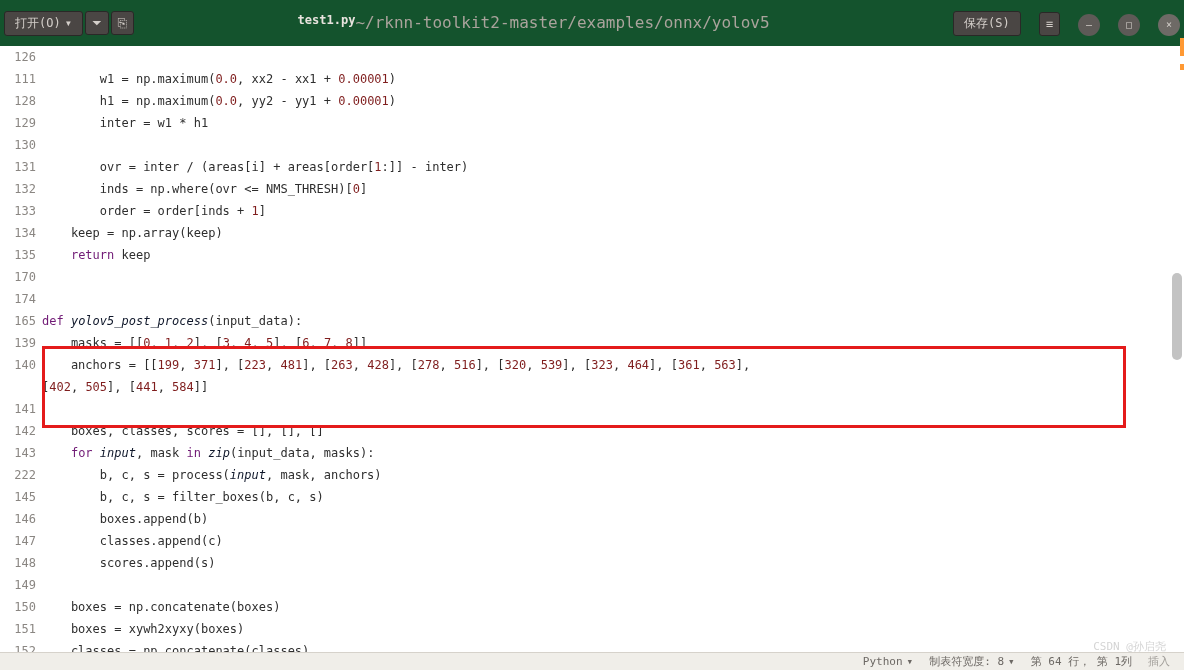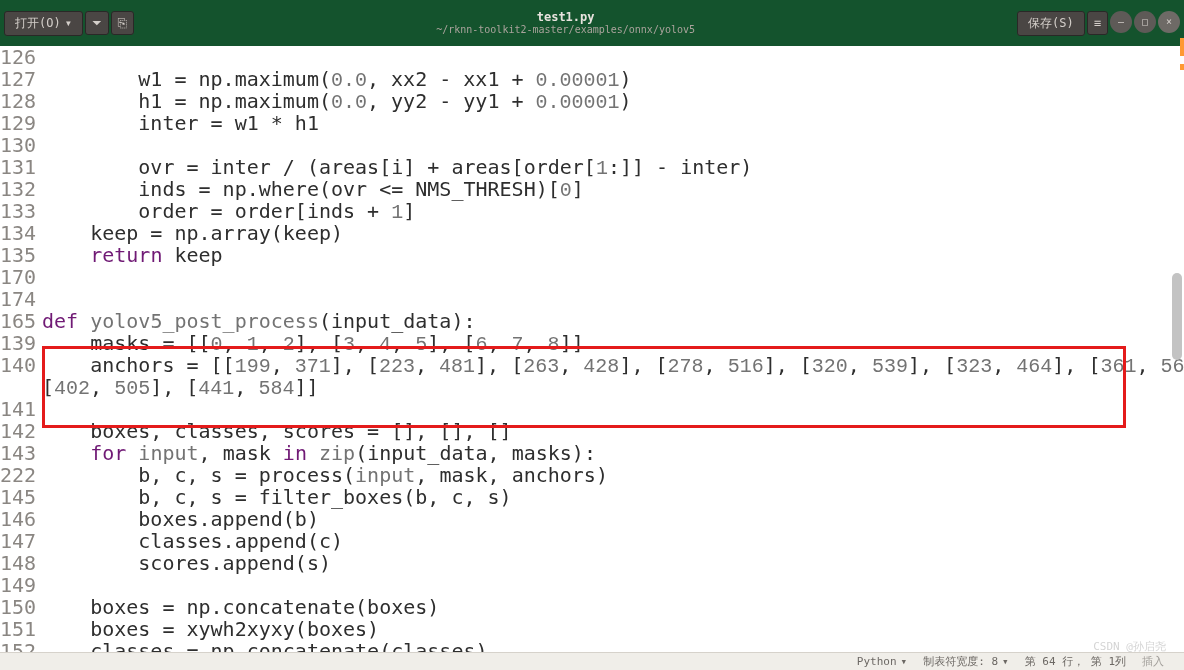--- a/index.html
+++ b/index.html
@@ -30,42 +30,42 @@
       font-size: 12px;
       display: flex;
       align-items: center;
       gap: 4px;
     }
     .titlebar-btn.small { padding: 4px 6px; }
     .titlebar-center {
       flex: 1;
       text-align: center;
       display: flex;
-      flex-direction: column;
+      flex-direction: row;
       justify-content: center;
       line-height: 1.1;
     }
     .title-main { font-weight: bold; color: #e8e3de; font-size: 12px; }
-    .title-sub { font-size: 10px; color: #aaa39c; text-align: center; }
-    .titlebar-right { display: flex; gap: 2px; align-items: flex-start; padding-left: 20px; }
+    .title-sub { font-size: 16px; color: #aaa39c; text-align: center; }
+    .titlebar-right { display: flex; gap: 18px; align-items: flex-end; padding-left: 20px; }
     .win-btn {
       width: 22px;
       height: 22px;
       border-radius: 50%;
       background: #5e5a57;
       display: flex;
       align-items: center;
       justify-content: center;
       font-size: 10px;
       color: #d4cfca;
     }
     .editor {
       display: flex;
       height: calc(100% - 48px);
-      font-size: 20px;
+      font-size: 12px;
       line-height: 22px;
       position: relative;
     }
     .gutter {
       width: 42px;
       text-align: right;
       padding-right: 6px;
       color: #8a8682;
       user-select: none;
       font-family: inherit;
@@ -74,22 +74,22 @@
     .gutter div { height: 22px; }
     .code {
       flex: 1;
       white-space: pre;
       font-family: inherit;
       color: #2e2e2e;
       position: relative;
     }
     .code-line { height: 22px; }
     .kw { color: #701a75; font-weight: normal; }
-    .num { color: #737373; font-family: Liberation Mono, monospace; }
-    .fn { color: #737373; }
+    .num { color: #7f1d1d; }
+    .fn { color: #0f172a; font-style: italic; }
     .scrollbar-v {
       position: absolute;
       right: 2px;
       top: 30px;
       width: 10px;
       bottom: 18px;
     }
     .scrollbar-thumb {
       position: absolute;
       right: 0;
@@ -108,21 +108,21 @@
       left: 0;
       right: 0;
       height: 18px;
       background: #f0eee9;
       border-top: 1px solid #d6d2cb;
       display: flex;
       justify-content: flex-end;
       align-items: center;
       font-size: 11px;
       color: #6c6864;
-      padding-right: 20px;
+      padding-right: 14px;
       gap: 16px;
     }
     .status-item { display: flex; align-items: center; gap: 4px; }
     .watermark {
       position: absolute;
       bottom: 16px;
       right: 18px;
       font-size: 11px;
       color: rgba(0,0,0,0.18);
       pointer-events: none;
@@ -169,21 +169,21 @@
     </div>
     <div class="win-btn" style="background:#6e6a66">
       <span>×</span>
     </div>
   </div>
 </div>
 
 <div class="editor">
   <div class="gutter" id="gutter">
       <div>126</div>
-      <div>127</div>
+      <div>111</div>
       <div>128</div>
       <div>129</div>
       <div>130</div>
       <div>131</div>
       <div>132</div>
       <div>133</div>
       <div>134</div>
       <div>135</div>
       <div>170</div>
       <div>174</div>

